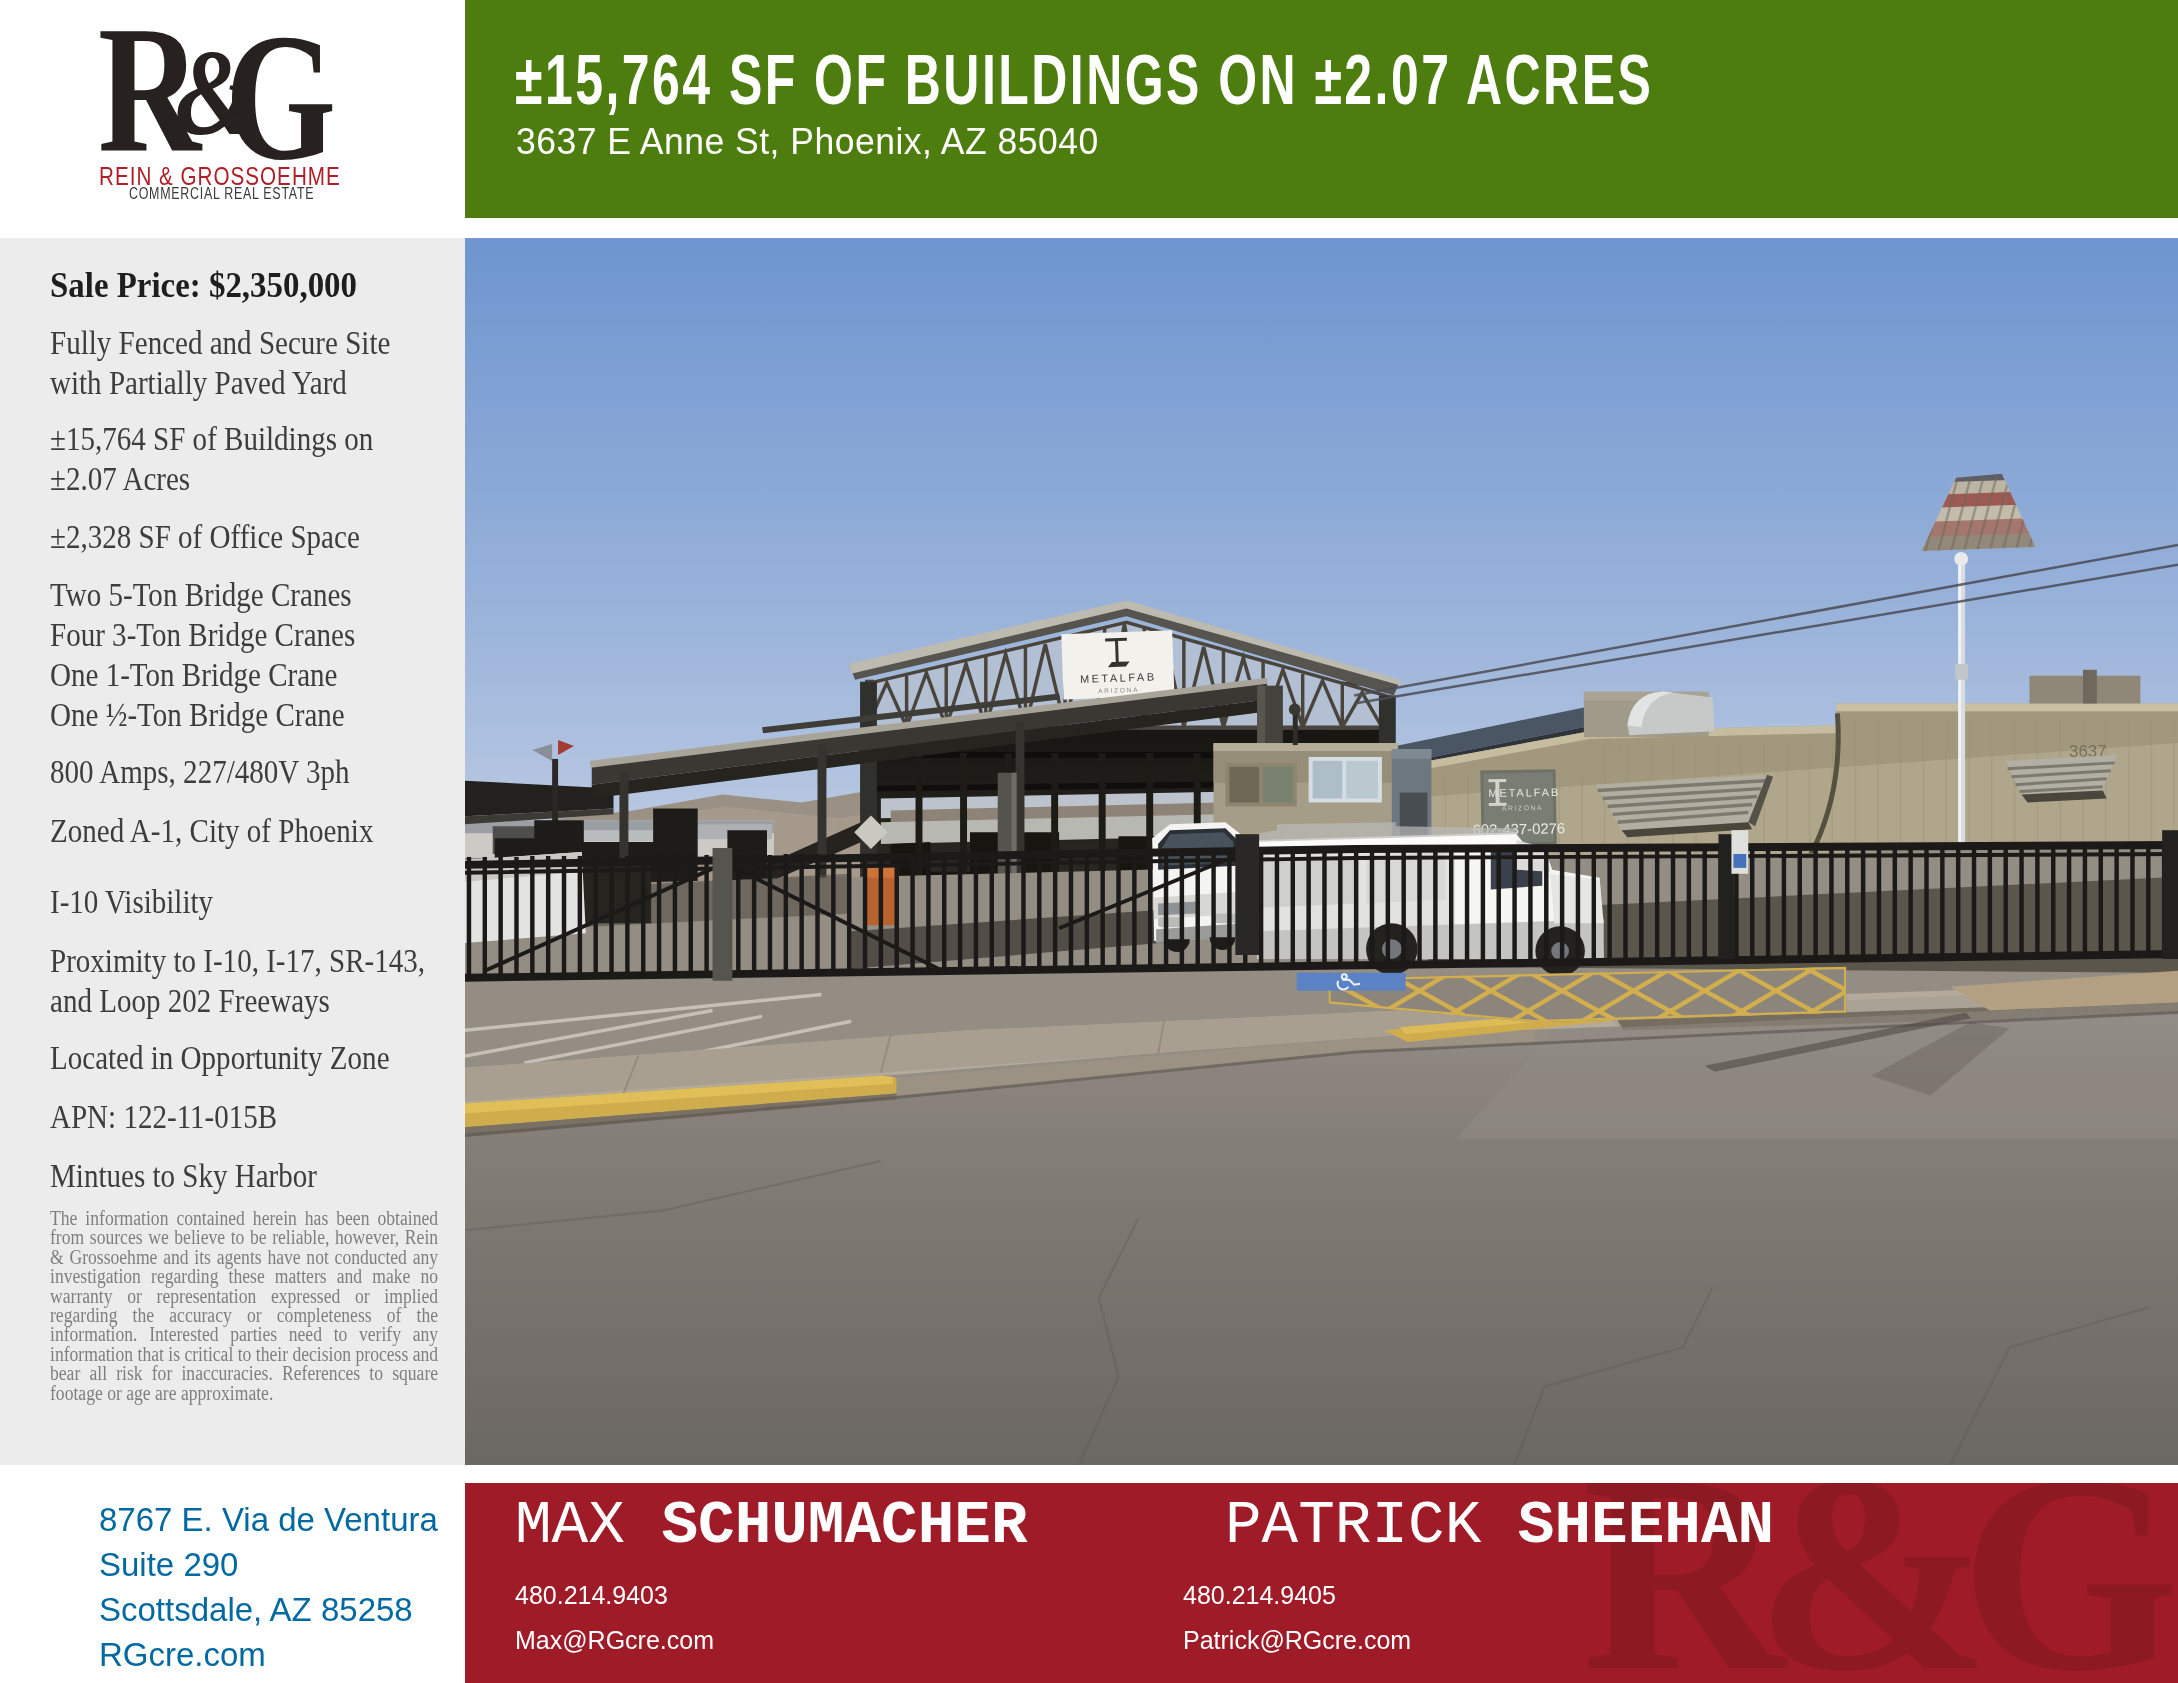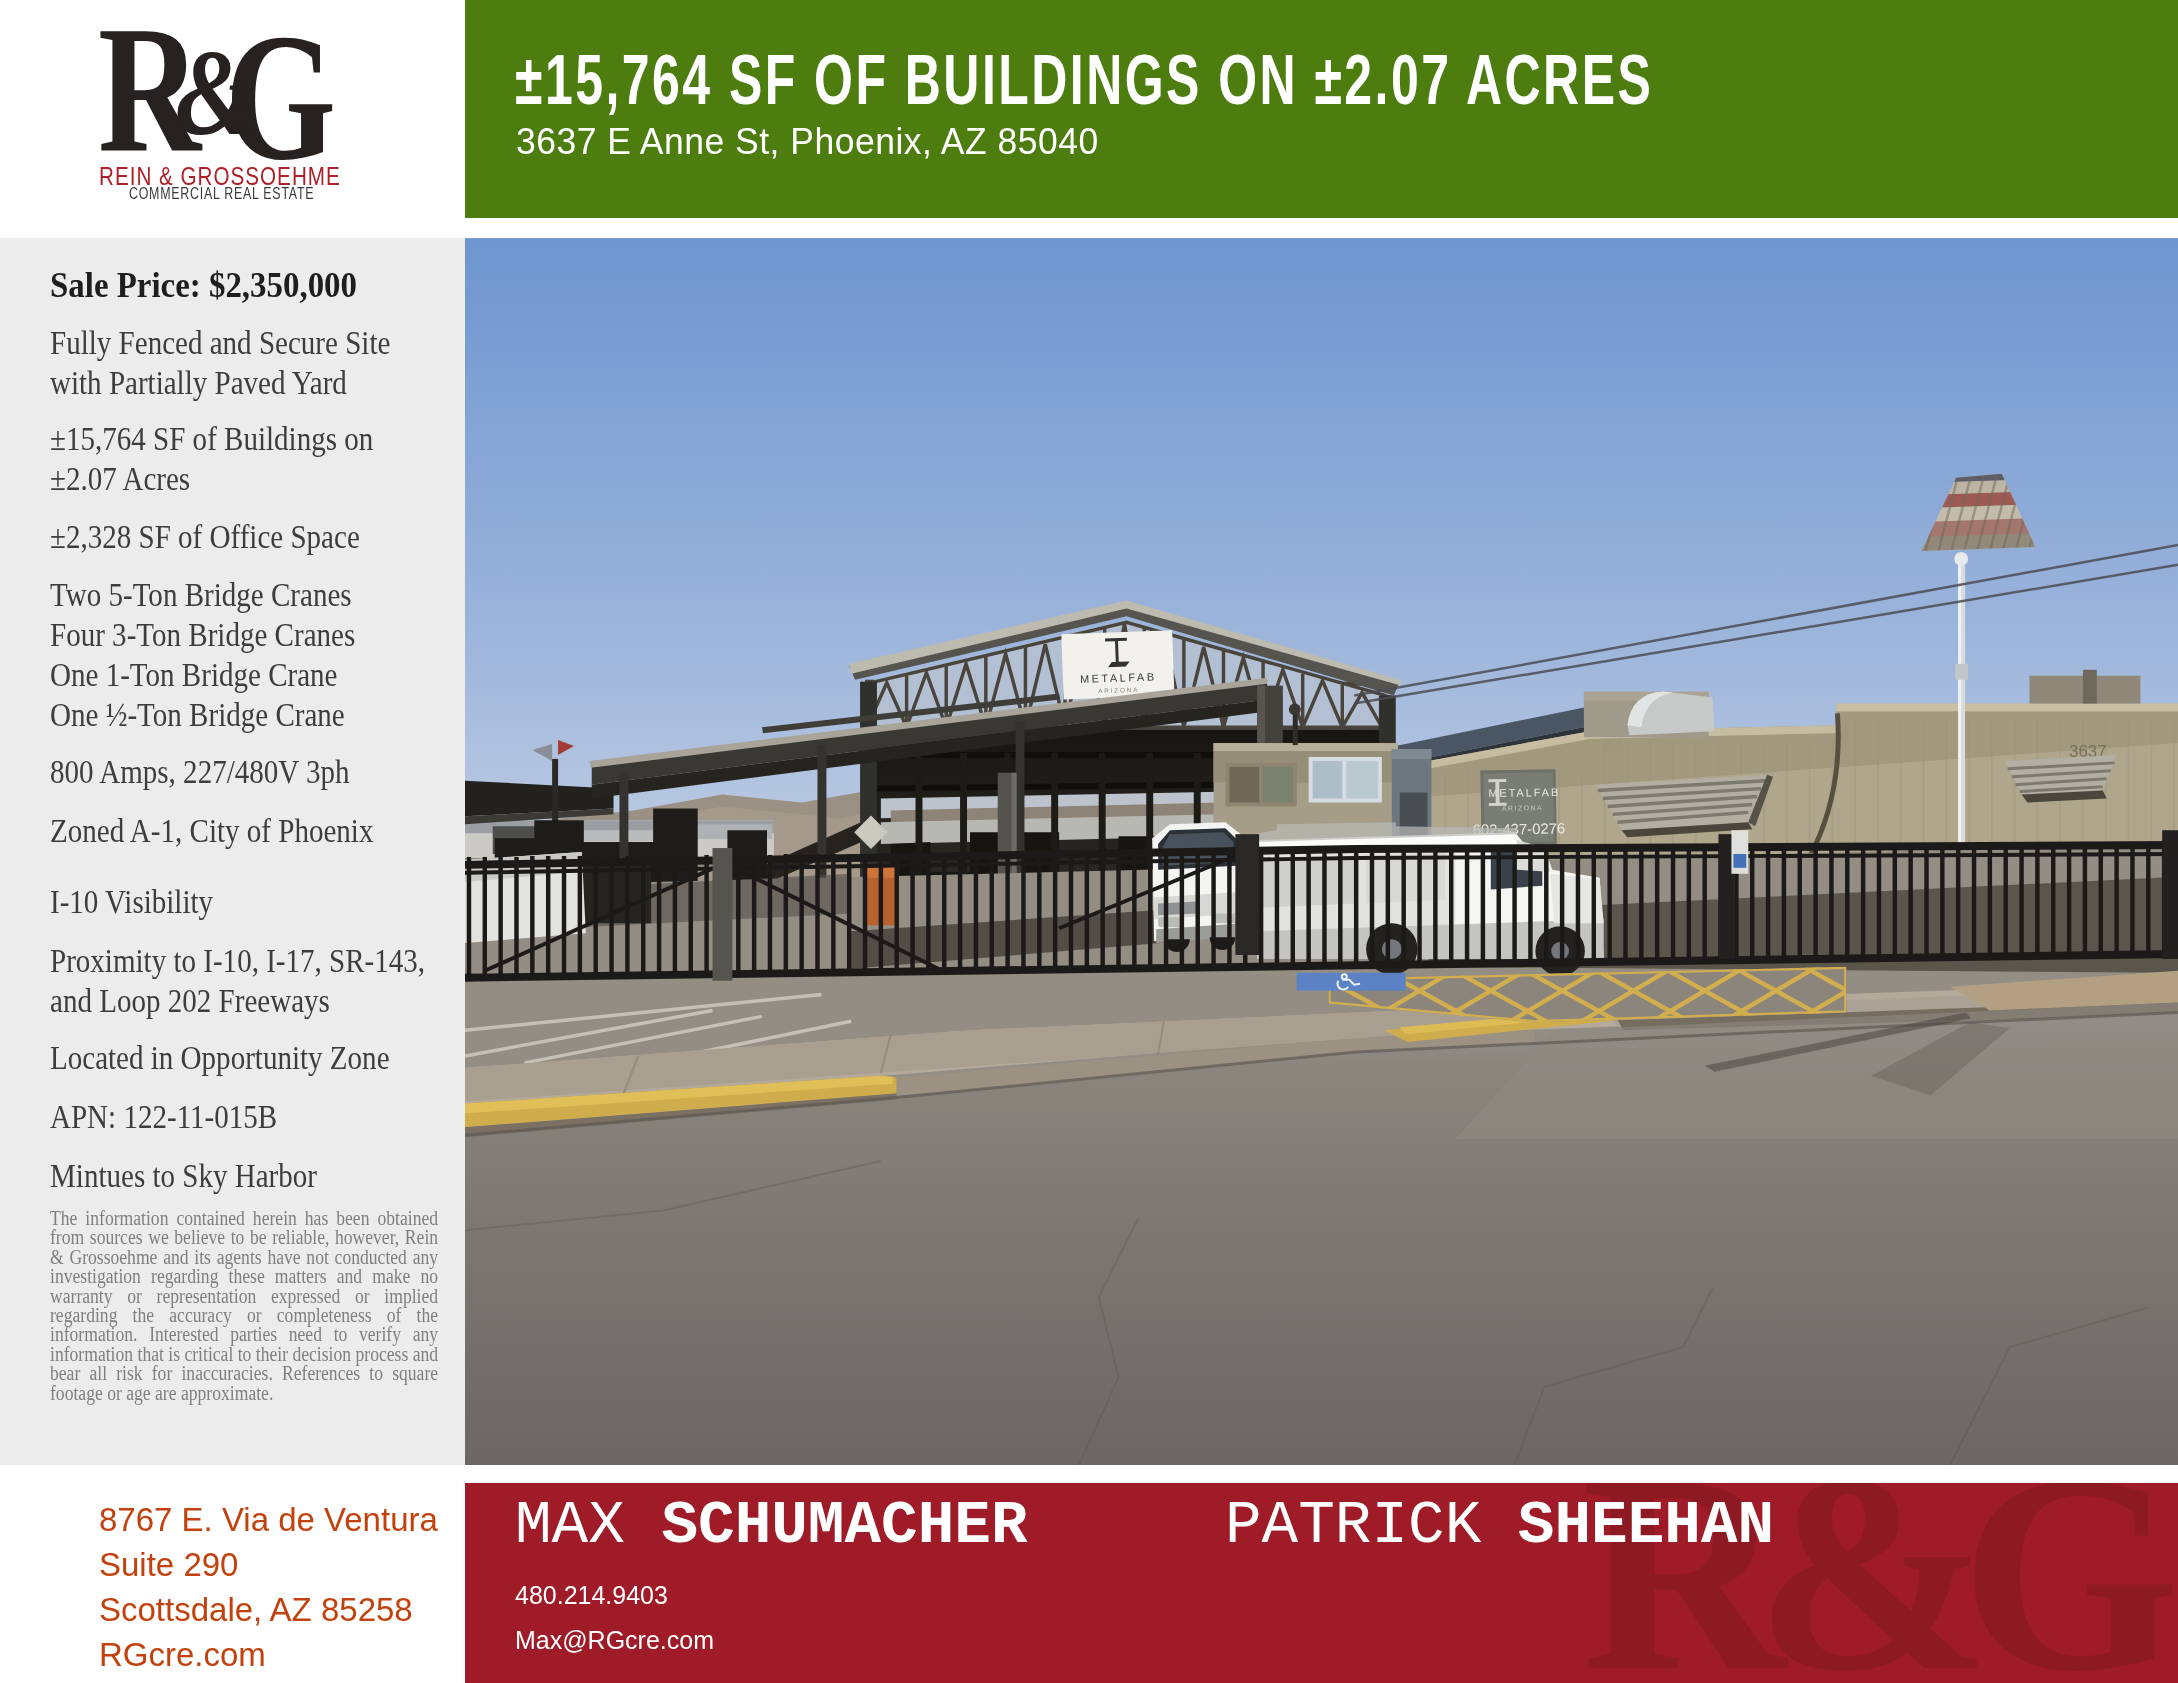--- a/index.html
+++ b/index.html
@@ -17,21 +17,21 @@
   .sidebar p.disc{font-size:20px;line-height:19.4px;color:#7f7f7f;text-align:justify;width:441px;
                   transform:scaleX(0.88);white-space:normal;}
   .logoR{font-family:"Liberation Serif",serif;font-weight:bold;color:#27211f;line-height:1;
          transform:scaleX(0.78);transform-origin:0 0;}
   .footbar{left:465px;top:1483px;width:1713px;height:200px;background:#9e1b27;overflow:hidden;color:#fff;}
   .wm{position:absolute;left:1117px;top:-51px;font-family:"Liberation Serif",serif;font-weight:bold;
       font-size:282px;color:#8d1a23;letter-spacing:-30px;line-height:1;white-space:nowrap;}
   .agent{position:absolute;top:12px;font-size:61px;color:#fff;white-space:nowrap;font-weight:bold;line-height:61px;font-family:Liberation Mono, monospace;}
   .agent .lt{font-weight:normal;}
   .contact{position:absolute;top:90px;font-size:25px;color:#fff;line-height:45px;white-space:nowrap;}
-  .addr{position:absolute;left:99px;top:1497px;font-size:33px;line-height:45px;color:#c2410c;}
+  .addr{position:absolute;left:99px;top:1497px;font-size:33px;line-height:45px;color:#0369a1;}
 </style>
 </head>
 <body>
 <div class="page">
 
   <div class="abs" style="left:0;top:0;width:465px;height:238px;background:#fff;">
     <span class="abs logoR" style="left:98px;top:-2px;font-size:183px;">R</span>
     <span class="abs logoR" style="left:225px;top:5px;font-size:183px;">G</span>
     <span class="abs logoR" style="left:175px;top:31px;font-size:123px;font-style:italic;transform:scaleX(0.84);">&amp;</span>
     <div class="abs" style="left:99px;top:162px;font-size:25px;letter-spacing:1.2px;color:#b01f27;white-space:nowrap;transform:scaleX(0.826);transform-origin:0 0;">REIN &amp; GROSSOEHME</div>
@@ -626,16 +626,17 @@
   <div class="abs footbar">
 
     <div class="wm">R&amp;G</div>
 
     <div class="agent" style="left:50px;"><span class="lt">MAX </span>SCHUMACHER</div>
 
     <div class="contact" style="left:50px;">480.214.9403<br>Max@RGcre.com</div>
 
     <div class="agent" style="left:760px;"><span class="lt">PATRICK </span>SHEEHAN</div>
 
+    <div class="contact" style="left:718px;">480.214.9405<br>Patrick@RGcre.com</div>
   </div>
 
 </div>
 
 
 </body></html>

